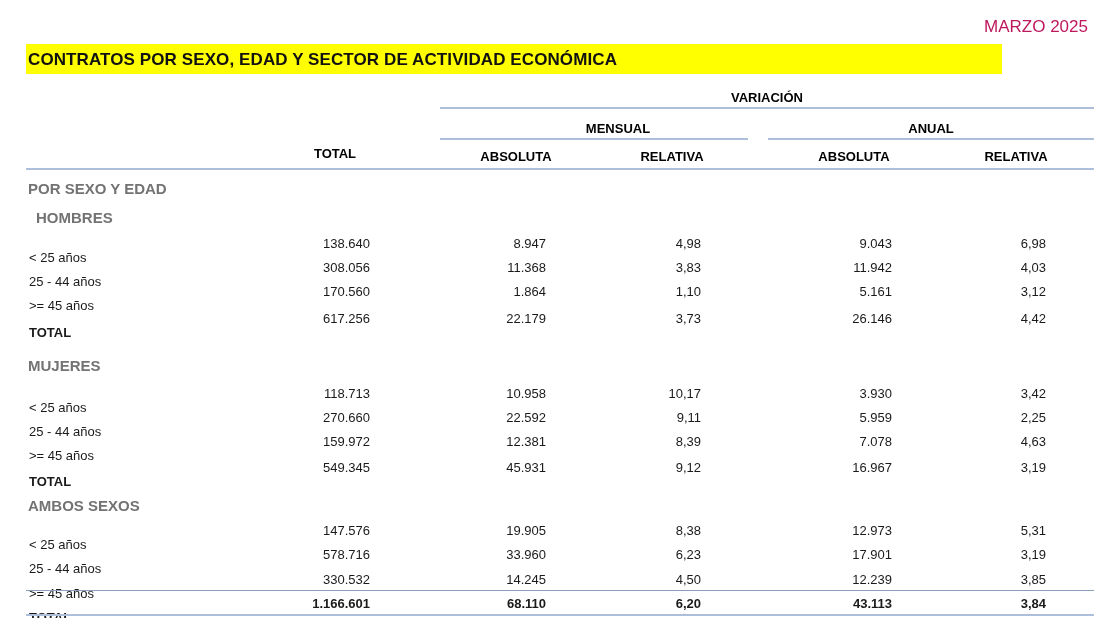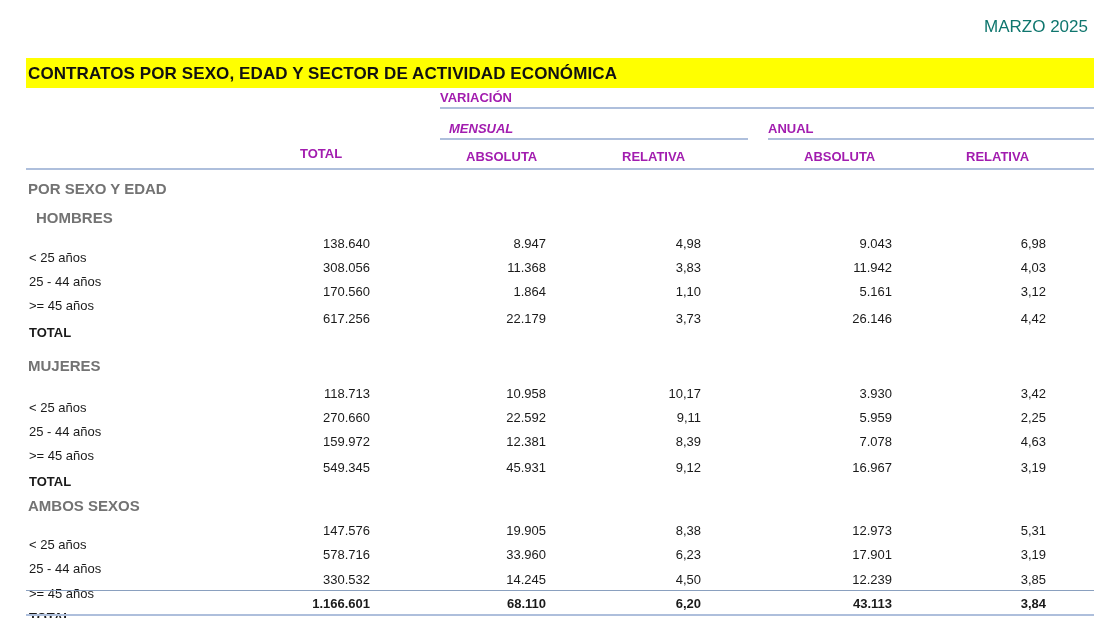--- a/index.html
+++ b/index.html
@@ -1,31 +1,31 @@
 <!DOCTYPE html>
 <html><head>
   <meta charset="utf-8">
   <style>
     html, body { margin: 0; padding: 0; background: #ffffff; }
     body {
       width: 1104px; height: 618px; position: relative; overflow: hidden;
       font-family: "Liberation Sans", "DejaVu Sans", sans-serif; color: #1a1a1a;
     }
     .date {
-      position: absolute; right: 16px; top: 17px; font-size: 17px; color: #0f766e;
+      position: absolute; right: 16px; top: 17px; font-size: 17px; color: #be185d;
     }
     .title-bar {
-      position: absolute; left: 26px; top: 58px; width: 1068px; height: 30px;
+      position: absolute; left: 26px; top: 44px; width: 976px; height: 30px;
       background: #ffff00;
     }
     .title-text {
       position: absolute; left: 2px; top: 6px; font-size: 17px; font-weight: bold; color: #111;
       letter-spacing: 0.1px;
     }
-    .hdr { position: absolute; font-size: 13px; font-weight: bold; color: #a21caf; }
+    .hdr { position: absolute; font-size: 13px; font-weight: bold; color: #000000; text-align: center; }
     .rule { position: absolute; height: 2px; background: #aebfdc; }
     .rule.dark { background: #8aa0bf; }
     .section { position: absolute; left: 28px; font-size: 15px; font-weight: bold; color: #737373; }
     .row { position: absolute; left: 0; width: 1104px; height: 20px; font-size: 13px; }
     .row .lbl { position: absolute; left: 29px; top: 0; margin-top: 14px; }
     .row .c { position: absolute; top: 0; text-align: right; }
     .row.total { font-weight: bold; }
     .c-total { right: 734px; }
     .c-mabs { right: 558px; margin-left: 36px; }
     .c-mrel { right: 403px; }
@@ -37,21 +37,21 @@
 
 <div class="date">MARZO 2025</div>
 
 <div class="title-bar">
   <span class="title-text">CONTRATOS POR SEXO, EDAD Y SECTOR DE ACTIVIDAD ECONÓMICA</span>
 </div>
 
 <div class="hdr" style="left:440px; width:654px; top:90px;">VARIACIÓN</div>
 <div class="rule" style="left:440px; width:654px; top:107px;"></div>
 
-<div class="hdr" style="left:449px; width:308px; top:121px;font-style:italic;">MENSUAL</div>
+<div class="hdr" style="left:464px; width:308px; top:121px;">MENSUAL</div>
 <div class="rule" style="left:440px; width:308px; top:138px;"></div>
 
 <div class="hdr" style="left:768px; width:326px; top:121px;">ANUAL</div>
 <div class="rule" style="left:768px; width:326px; top:138px;"></div>
 
 <div class="hdr" style="left:300px; width:70px; top:146px;">TOTAL</div>
 <div class="hdr" style="left:466px; width:100px; top:149px;">ABSOLUTA</div>
 <div class="hdr" style="left:622px; width:100px; top:149px;">RELATIVA</div>
 <div class="hdr" style="left:804px; width:100px; top:149px;">ABSOLUTA</div>
 <div class="hdr" style="left:966px; width:100px; top:149px;">RELATIVA</div>

